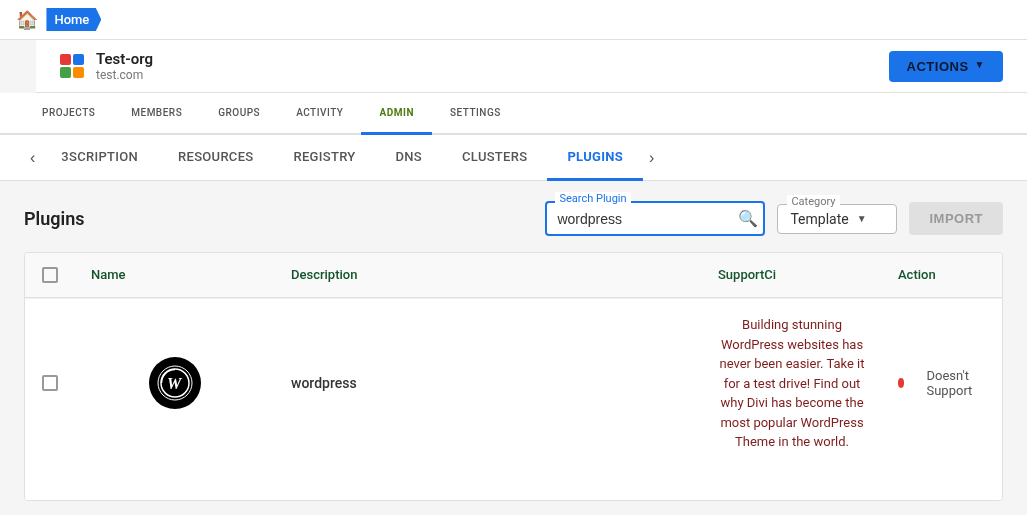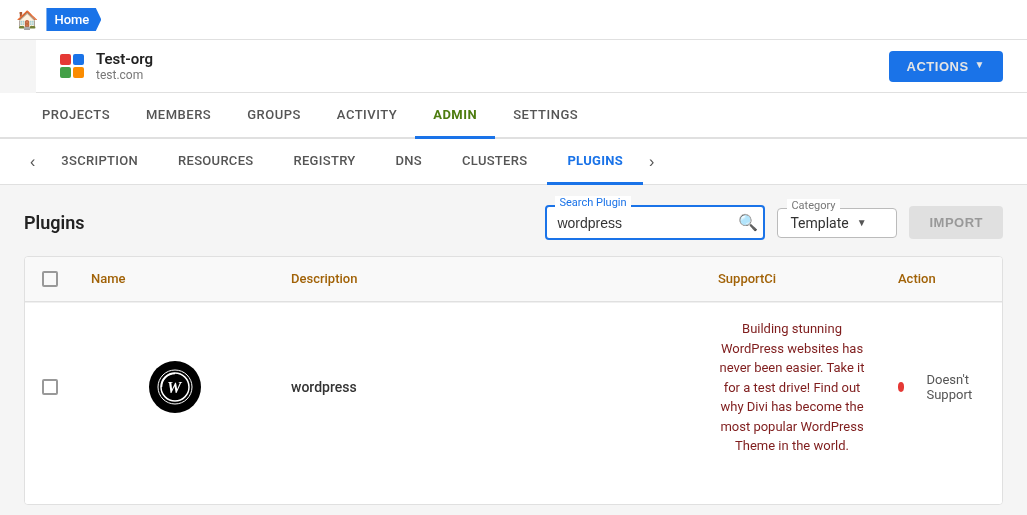--- a/index.html
+++ b/index.html
@@ -12,25 +12,25 @@
     .org-bar { background: #fff; padding: 10px 24px; display: flex; align-items: center; justify-content: space-between; border-bottom: 1px solid #e0e0e0; margin-left: 36px; }
     .org-info { display: flex; align-items: center; gap: 12px; }
     .org-logo { display: grid; grid-template-columns: 1fr 1fr; gap: 2px; width: 24px; height: 24px; }
     .org-logo-cell { background: #1a73e8; border-radius: 2px; }
     .org-logo-cell:nth-child(1) { background: #e53935; }
     .org-logo-cell:nth-child(2) { background: #1a73e8; }
     .org-logo-cell:nth-child(3) { background: #43a047; }
     .org-logo-cell:nth-child(4) { background: #fb8c00; }
     .org-name { font-size: 15px; font-weight: 600; color: #222; }
     .org-domain { font-size: 12px; color: #777; }
-    .actions-btn { background: #1a73e8; color: #e5e5e5; border: none; padding: 8px 18px; border-radius: 4px; font-size: 13px; font-weight: 600; cursor: pointer; display: flex; align-items: flex-start; gap: 6px; letter-spacing: 0.5px; }
+    .actions-btn { background: #1a73e8; color: #0f172a; border: none; padding: 8px 18px; border-radius: 4px; font-size: 13px; font-weight: 600; cursor: pointer; display: flex; align-items: flex-start; gap: 6px; letter-spacing: 0.5px; }
     .actions-btn .chevron { font-size: 10px; }
 
     .main-nav { background: #fff; padding: 0 24px; display: flex; gap: 0; border-bottom: 2px solid #e0e0e0; }
-    .nav-item { padding: 14px 18px; font-size: 13px; font-weight: 500; color: #555; cursor: pointer; text-transform: uppercase; letter-spacing: 0.5px; border-bottom: 3px solid transparent; margin-bottom: -2px; }
+    .nav-item { padding: 14px 18px; font-size: 10px; font-weight: 500; color: #555; cursor: pointer; text-transform: uppercase; letter-spacing: 0.5px; border-bottom: 3px solid transparent; margin-bottom: -2px; }
     .nav-item.active { color: #4d7c0f; border-bottom-color: #1a73e8; font-weight: 700; }
 
     .sub-nav { background: #fff; padding: 0 24px; display: flex; align-items: center; gap: 0; border-bottom: 1px solid #e0e0e0; }
     .sub-nav-prev, .sub-nav-next { background: none; border: none; color: #555; font-size: 16px; cursor: pointer; padding: 0 6px; }
     .sub-nav-item { padding: 14px 20px; font-size: 13px; font-weight: 500; color: #555; cursor: pointer; text-transform: uppercase; letter-spacing: 0.3px; border-bottom: 3px solid transparent; margin-bottom: -1px; }
     .sub-nav-item.active { color: #1a73e8; border-bottom-color: #1a73e8; font-weight: 700; }
 
     .content { padding: 20px 24px; }
     .plugins-header { display: flex; align-items: center; justify-content: space-between; margin-bottom: 16px; }
     .plugins-title { font-size: 18px; font-weight: 600; color: #222; }
@@ -45,21 +45,21 @@
     .category-field { position: relative; }
     .category-label { position: absolute; top: -9px; left: 10px; background: #fff; padding: 0 4px; font-size: 11px; color: #777; z-index: 1; }
     .category-select { display: flex; align-items: center; border: 1px solid #bbb; border-radius: 4px; padding: 6px 12px; background: #fff; gap: 8px; cursor: pointer; min-width: 120px; }
     .category-select span { font-size: 14px; color: #333; }
     .category-select .arrow { font-size: 10px; color: #555; }
 
     .import-btn { background: #e0e0e0; color: #999; border: none; padding: 9px 20px; border-radius: 4px; font-size: 13px; font-weight: 600; letter-spacing: 0.5px; cursor: not-allowed; text-align: center; }
 
     .plugins-table { background: #fff; border: 1px solid #e0e0e0; border-radius: 4px; overflow: hidden; }
     .table-header { display: grid; grid-template-columns: 50px 200px 1fr 180px 120px; background: #f9f9f9; border-bottom: 1px solid #e0e0e0; padding: 0; }
-    .th { padding: 14px 16px; font-size: 13px; font-weight: 500; color: #a16207; }
+    .th { padding: 14px 16px; font-size: 13px; font-weight: 500; color: #14532d; }
     .th.checkbox { display: flex; align-items: center; justify-content: center; }
 
     .table-row { display: grid; grid-template-columns: 50px 200px 1fr 180px 120px; border-top: 1px solid #f0f0f0; align-items: center; background: #fff; }
     .td { padding: 16px; font-size: 13px; color: #333; }
     .td.checkbox { display: flex; align-items: center; justify-content: center; }
     .td.plugin-icon { display: flex; align-items: center; justify-content: center; padding: 12px; }
 
     .wp-icon { width: 52px; height: 52px; background: #000; border-radius: 50%; display: flex; align-items: center; justify-content: center; color: #fff; font-size: 28px; font-weight: 900; font-style: italic; font-family: Georgia, serif; }
 
     .plugin-name { font-size: 14px; font-weight: 500; color: #333; }

